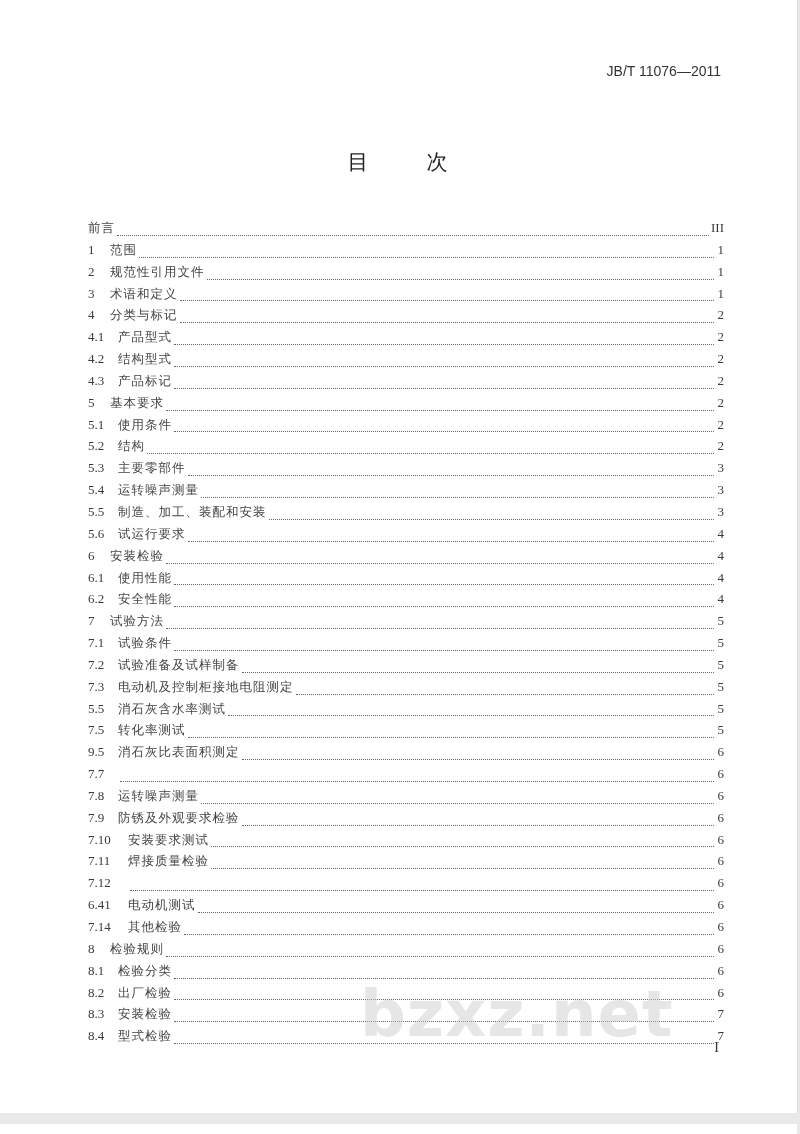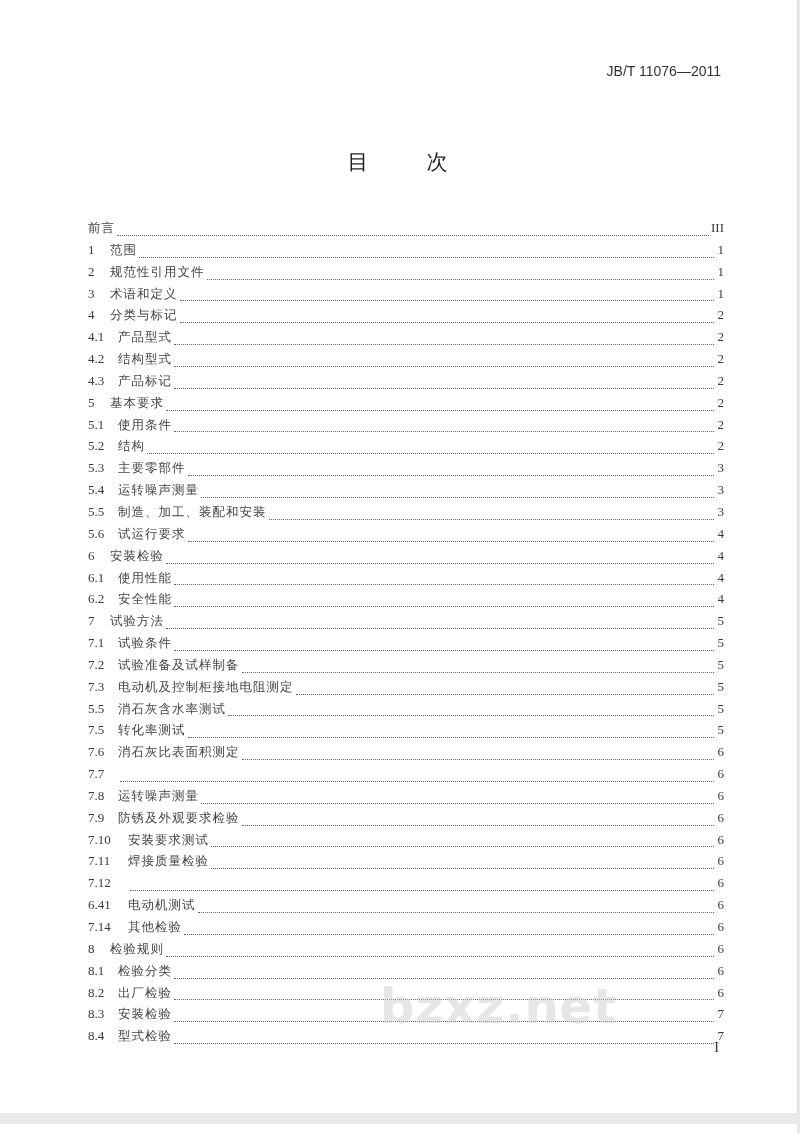--- a/index.html
+++ b/index.html
@@ -45,23 +45,23 @@
   .toc-num.l2 { width: 30px; }
   .toc-num.l3 { width: 40px; }
   .toc-num.l0 { width: 0; }
   .toc-label { flex: none; white-space: nowrap; font-family: "DejaVu Sans", sans-serif; font-size: 12.5px; letter-spacing: 1px; color: #444; }
   .toc-dots {
     flex: 1 1 auto; margin: 0 2px;
     border-bottom: 1.5px dotted #666; height: 0; position: relative; top: -3px;
   }
   .toc-page { flex: none; font-family: "Liberation Serif", serif; font-size: 13px; min-width: 8px; text-align: right; margin-top: 17px; }
   .watermark {
-    position: absolute; left: 380px; top: 982px;
+    position: absolute; left: 360px; top: 982px;
     font-family: "DejaVu Sans", sans-serif; font-weight: bold;
-    font-size: 48px; color: rgba(200,200,200,0.45);
+    font-size: 64px; color: rgba(200,200,200,0.45);
     letter-spacing: 1px; pointer-events: none; line-height: 1;
   }
   .page-footer {
     position: absolute; right: 78px; top: 1040px;
     font-family: "Liberation Serif", serif; font-size: 14px; color: #333;
   }
 </style>
 </head>
 <body>
 
@@ -214,21 +214,21 @@
         <span class="toc-dots"></span>
         <span class="toc-page">5</span>
       </div>
       <div class="toc-row">
         <span class="toc-num l2">7.5</span>
         <span class="toc-label">转化率测试</span>
         <span class="toc-dots"></span>
         <span class="toc-page">5</span>
       </div>
       <div class="toc-row">
-        <span class="toc-num l2">7.6</span>
+        <span class="toc-num l2">9.5</span>
         <span class="toc-label">消石灰比表面积测定</span>
         <span class="toc-dots"></span>
         <span class="toc-page">6</span>
       </div>
       <div class="toc-row">
         <span class="toc-num l2">7.7</span>
         <span class="toc-dots"></span>
         <span class="toc-page">6</span>
       </div>
       <div class="toc-row">

